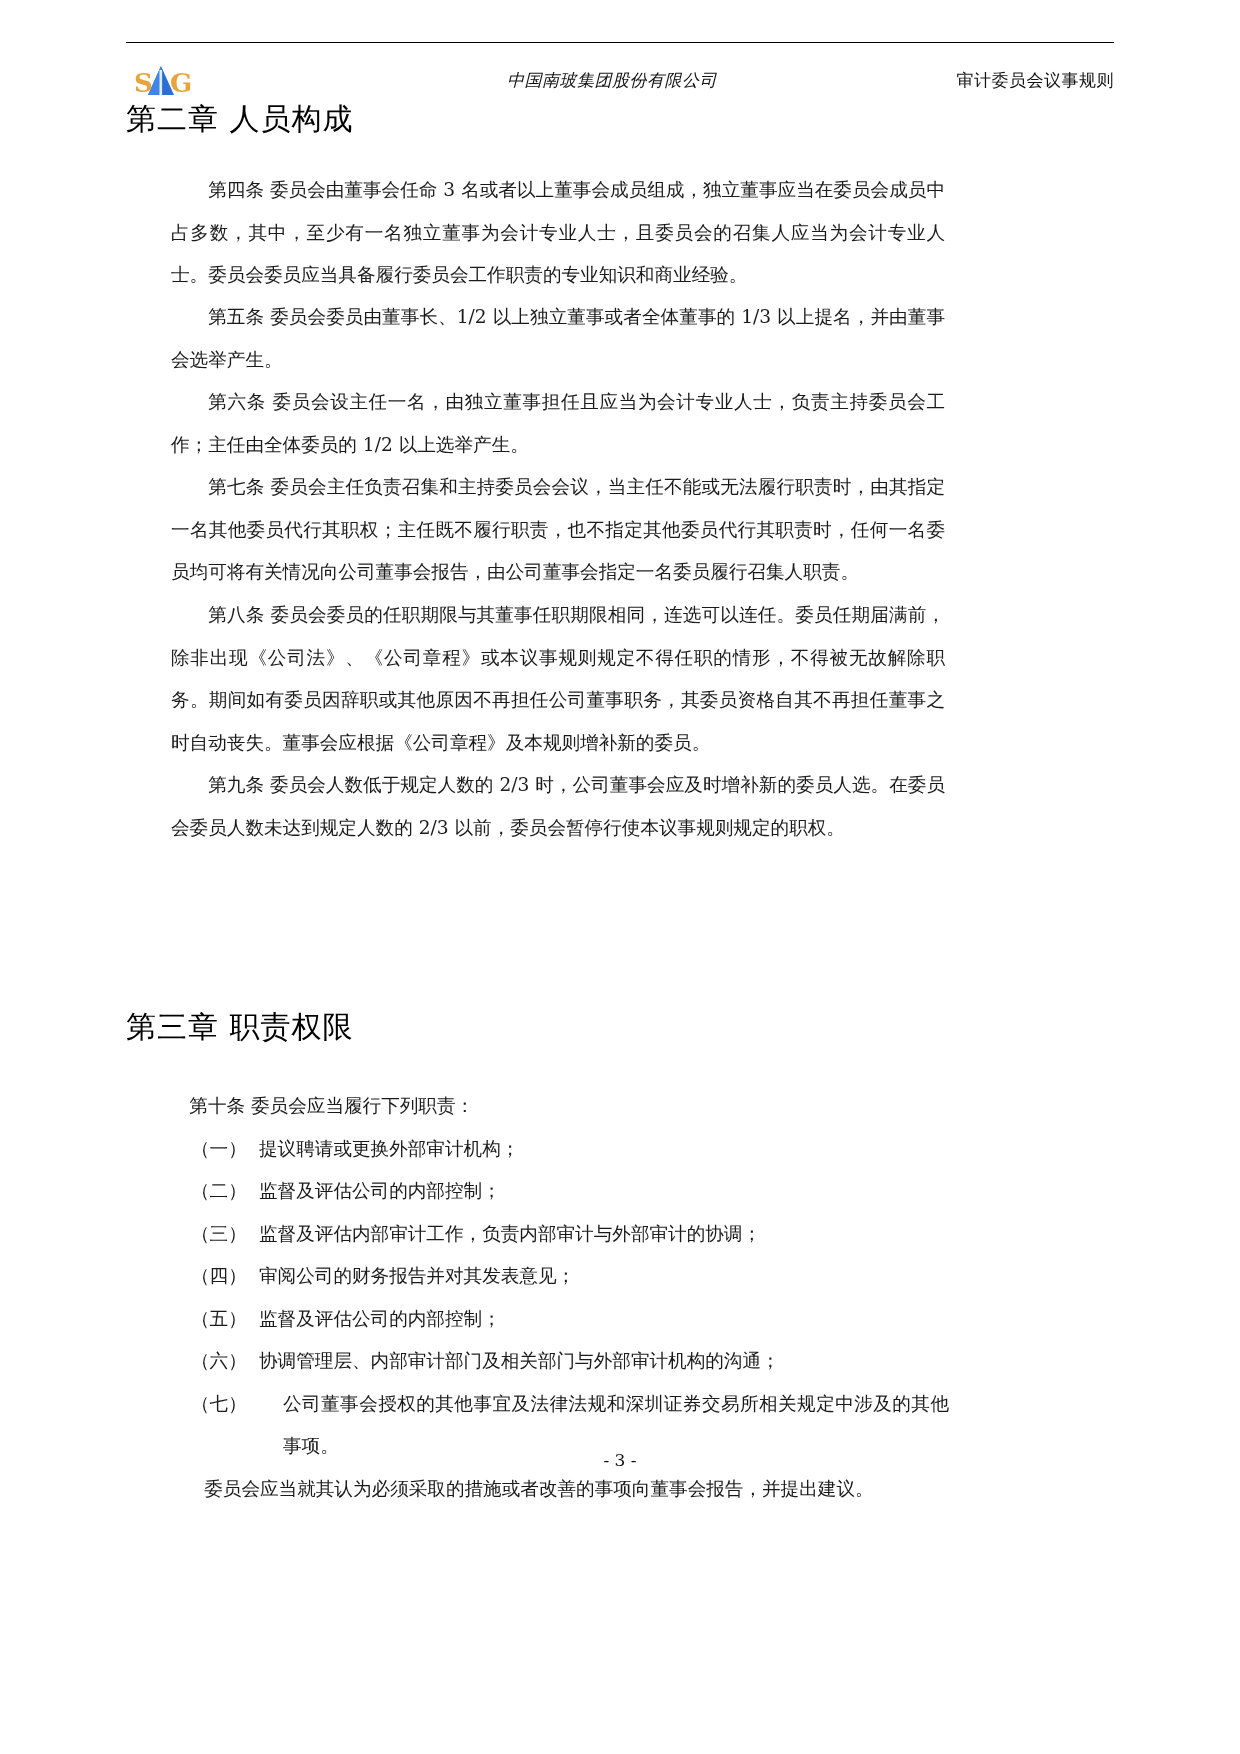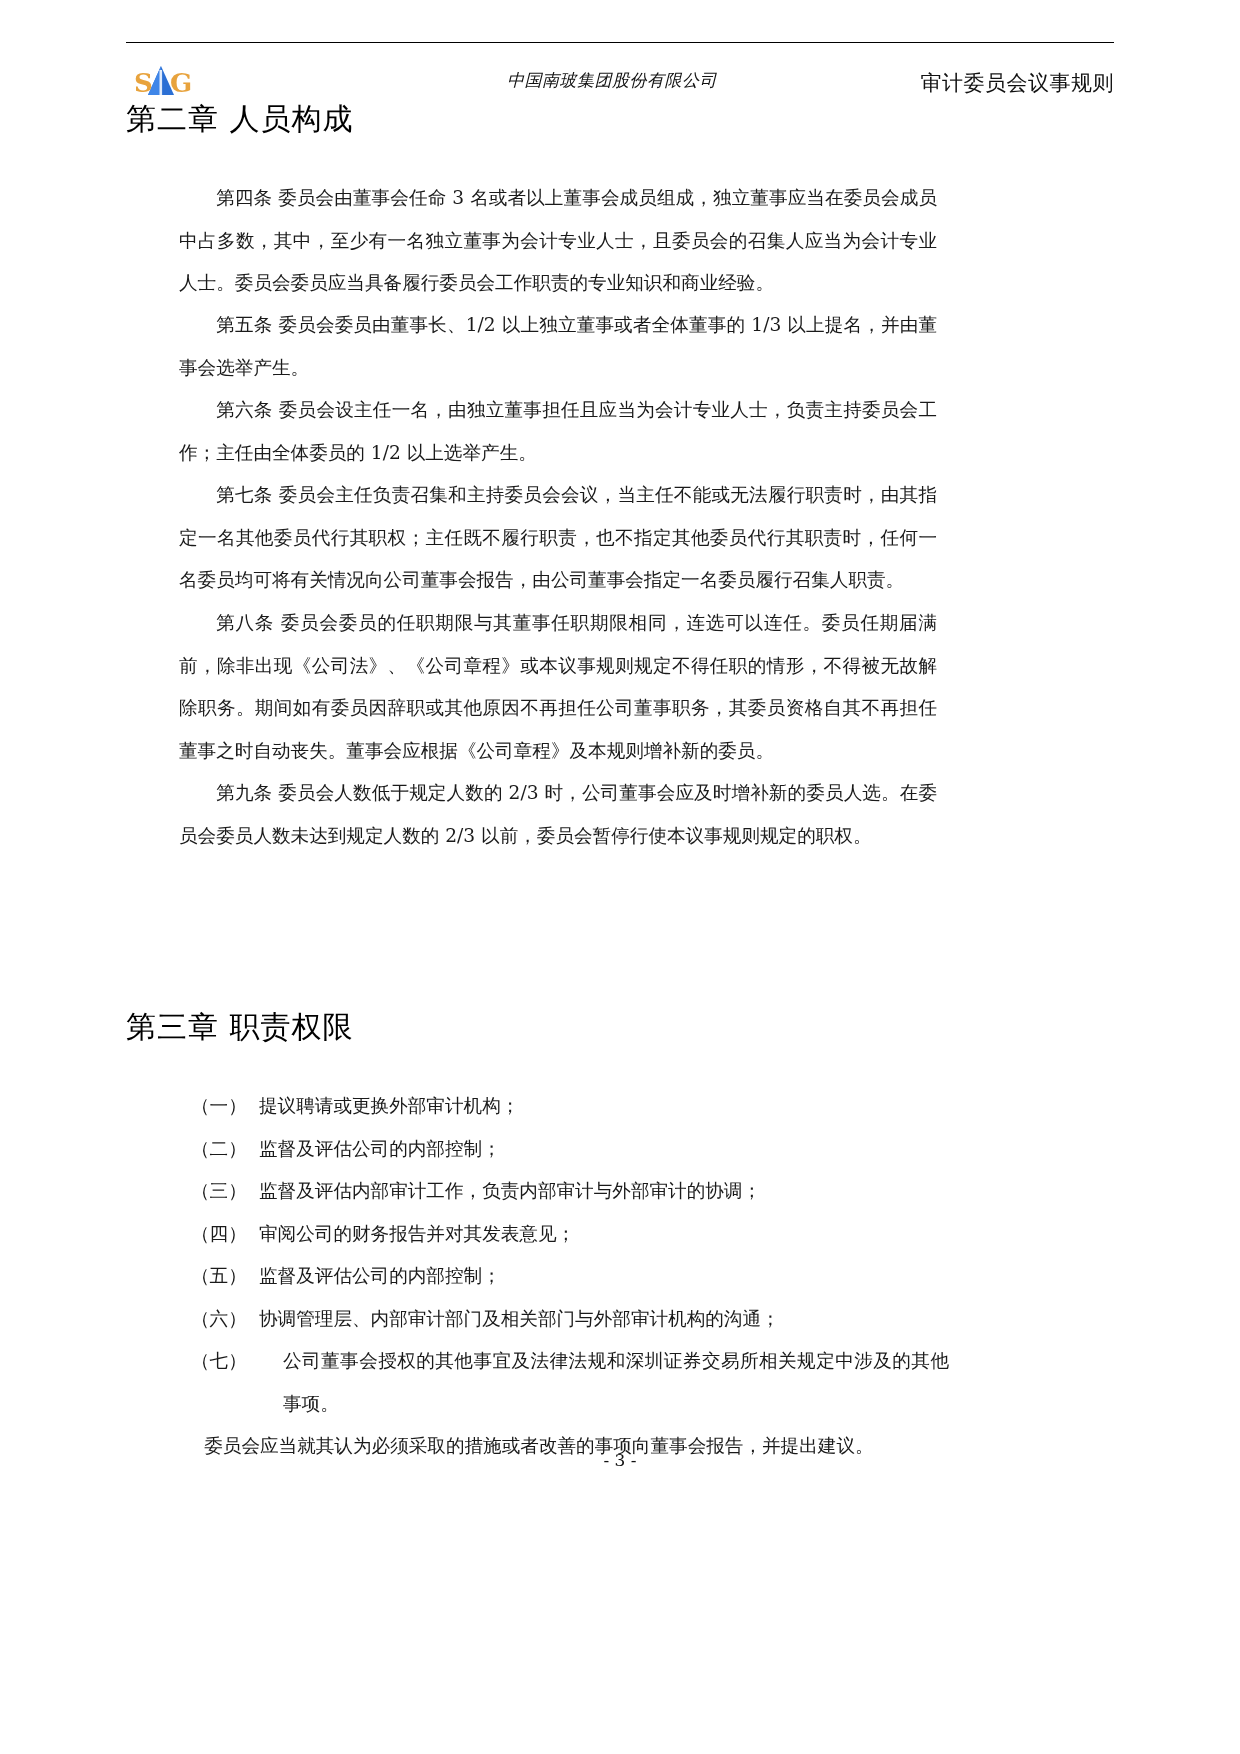--- a/index.html
+++ b/index.html
@@ -58,21 +58,21 @@
     letter-spacing: 0.5px;
     color: #111;
     white-space: nowrap;
     font-style: italic;
   }
   .header-doc {
     position: absolute;
     right: 0;
     top: 11px;
     font-family: "DejaVu Serif", "Liberation Serif", serif;
-    font-size: 21px;
+    font-size: 17px;
     letter-spacing: 0.5px;
     color: #111;
     white-space: nowrap;
   }
   .header-rule {
     position: absolute;
     top: 42px;
     left: 126px;
     width: 988px;
     height: 0;
@@ -100,21 +100,21 @@
     position: absolute;
     left: 167px;
     width: 782px;
     font-size: 18.6px;
     line-height: 42.5px;
     text-align: justify;
     text-justify: inter-ideograph;
     color: #1a1a1a;
   }
   .para {
-    margin: 12px;
+    margin: 4px;
     text-indent: 2em;
     text-align: justify;
     text-justify: inter-ideograph;
   }
 
   #article4 { top: 165px; }
   #article5 { top: 292px; }
   #article6 { top: 377px; }
   #article7 { top: 462px; }
   #article8 { top: 590px; }
@@ -229,20 +229,21 @@
   </div>
 
   <div class="body-block" id="article9">
     <p class="para">第九条 委员会人数低于规定人数的 2/3 时，公司董事会应及时增补新的委员人选。在委员会委员人数未达到规定人数的 2/3 以前，委员会暂停行使本议事规则规定的职权。</p>
   </div>
 
   <div class="chapter-heading" id="chapter3-heading">第三章  职责权限</div>
 
   <div id="article10">
 
+    <p class="lead-line">第十条 委员会应当履行下列职责：</p>
 
     <ul class="duty-list">
 
       <li class="duty-item">
         <span class="duty-marker">（一）</span>
         <span class="duty-text">提议聘请或更换外部审计机构；</span>
       </li>
 
       <li class="duty-item">
         <span class="duty-marker">（二）</span>

